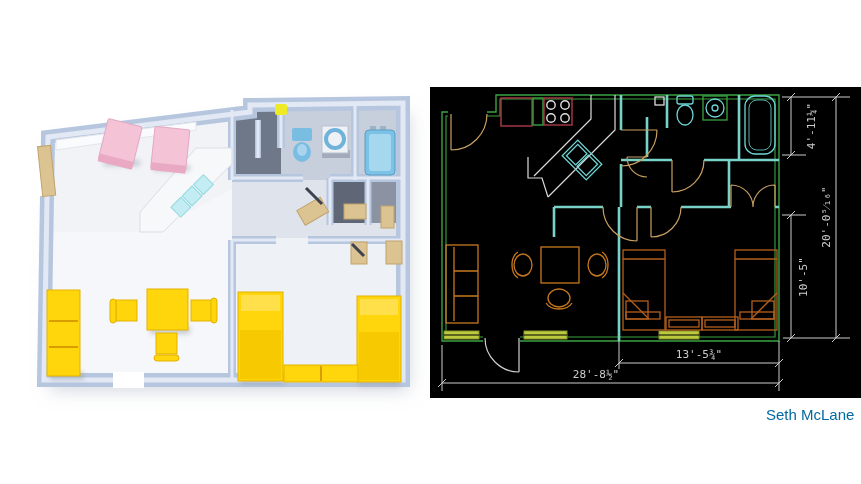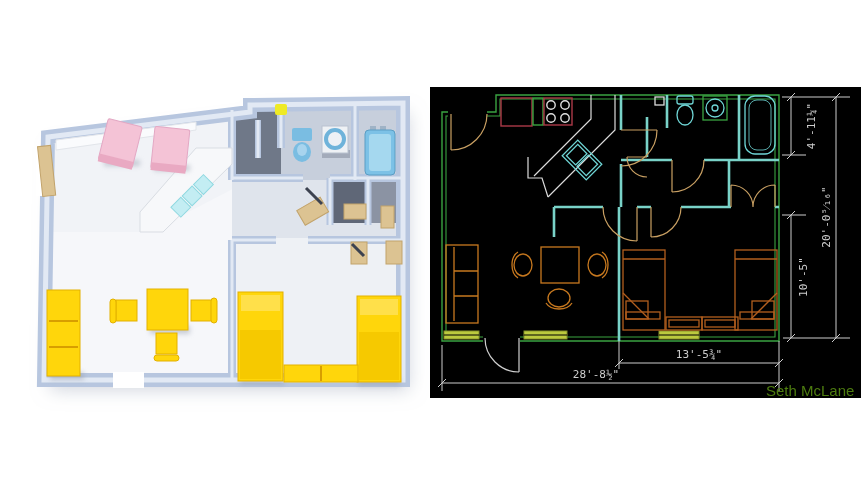--- a/index.html
+++ b/index.html
@@ -1,19 +1,19 @@
 <!DOCTYPE html>
 <html><head>
 <meta charset="utf-8">
 <style>
   html,body{margin:0;padding:0;background:#ffffff;font-family:"Liberation Sans",sans-serif;}
   .stage{position:relative;width:861px;height:484px;background:#ffffff;overflow:hidden;}
   #plan3d{position:absolute;left:0;top:0;}
   #cad{position:absolute;left:430px;top:87px;}
-  .author{position:absolute;left:766px;top:382px;font-size:15px;color:#4d7c0f;}
+  .author{position:absolute;left:766px;top:406px;font-size:15px;color:#0369a1;}
   .dimtext{font-family:"DejaVu Sans Mono",monospace;font-size:11px;}
 </style>
 </head>
 <body>
 
 <div class="stage">
 
   <svg id="plan3d" width="431" height="484" viewBox="0 0 431 484">
     <defs>
       <filter id="bshadow" x="-20%" y="-20%" width="140%" height="140%">

